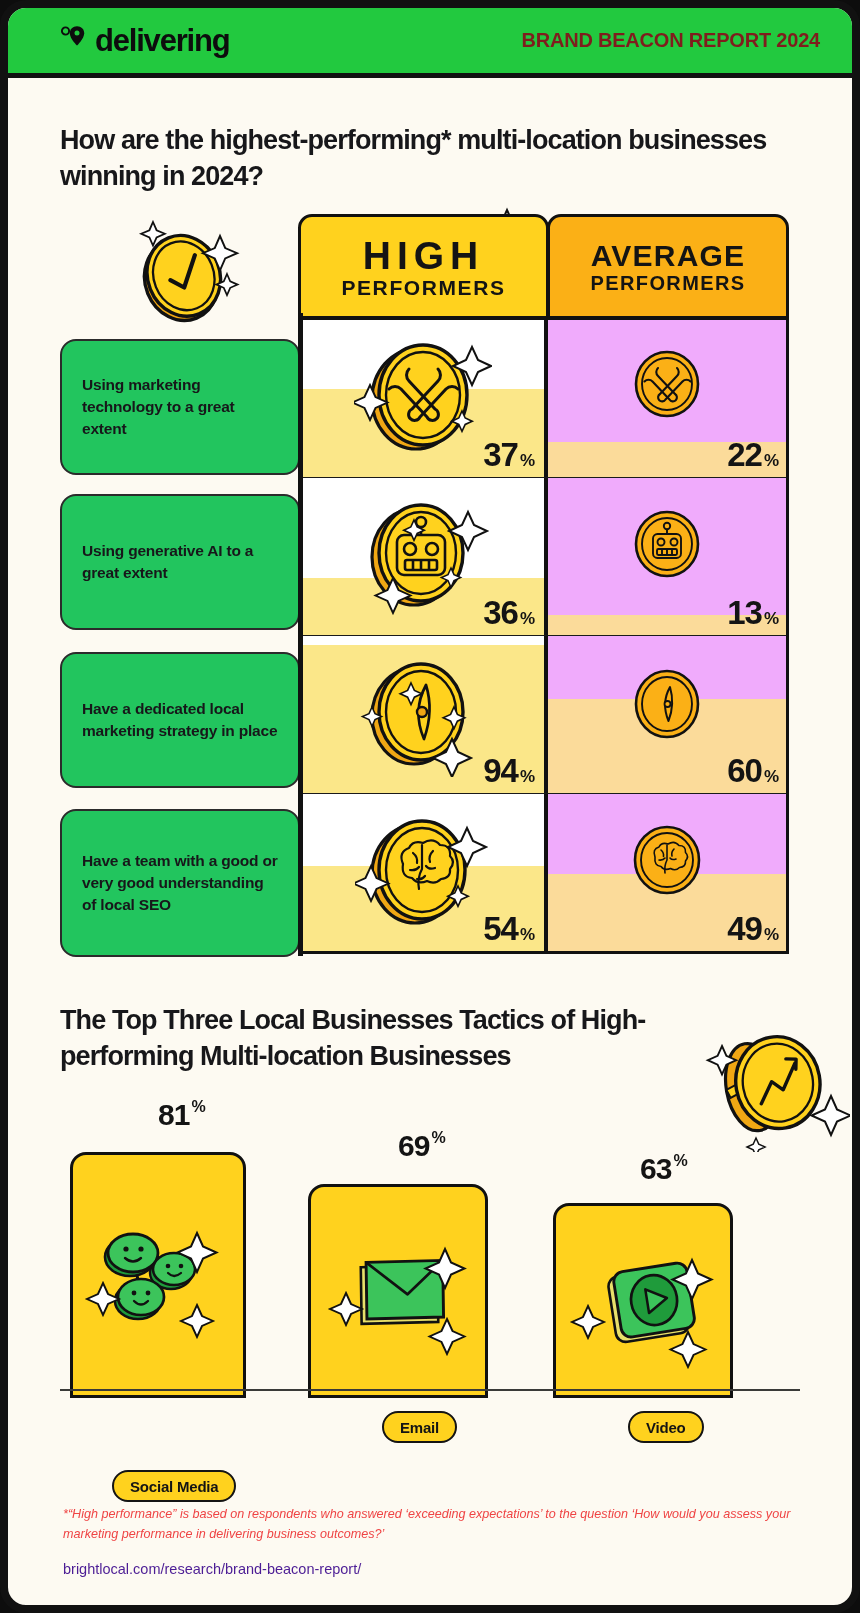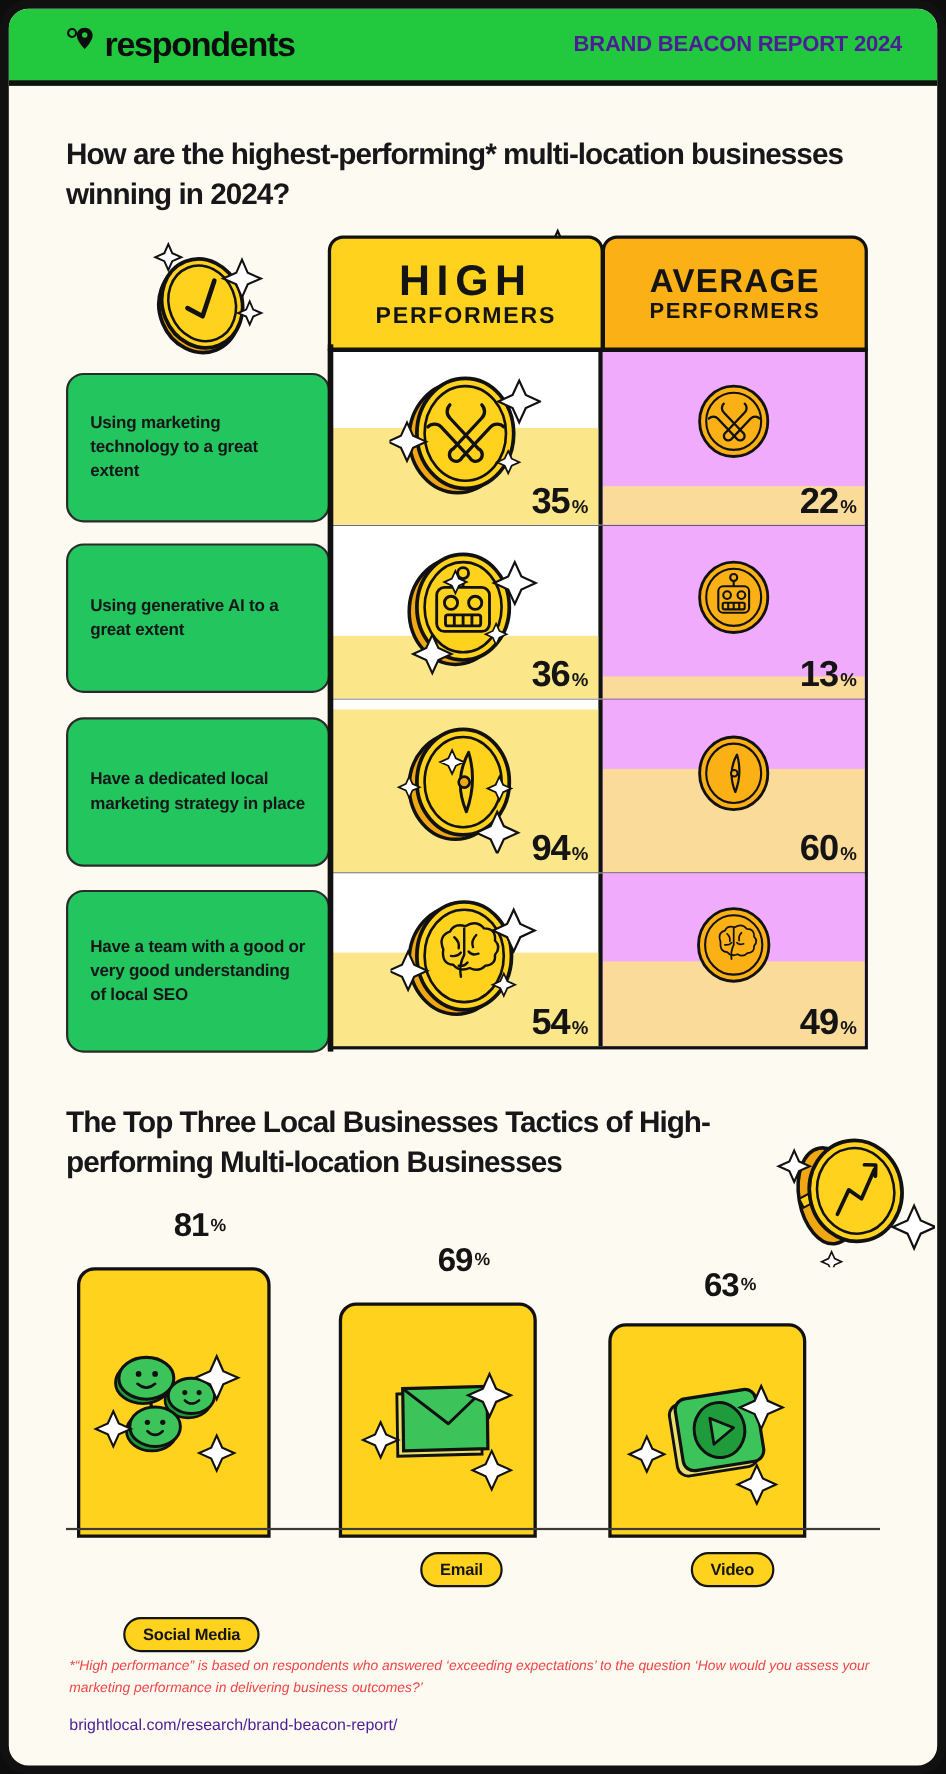--- a/index.html
+++ b/index.html
@@ -36,21 +36,21 @@
   .brand-word {
     font-size: 31px;
     font-weight: 700;
     letter-spacing: -1.2px;
     color: #0d0d0d;
   }
   .report-title {
     font-size: 20px;
     font-weight: 700;
     letter-spacing: -0.2px;
-    color: #4c1d95;
+    color: #7f1d1d;
   }
 
   
   .h-section {
     position: absolute;
     font-size: 27px;
     font-weight: 700;
     line-height: 1.34;
     letter-spacing: -0.9px;
     color: #17171a;
@@ -169,21 +169,21 @@
   
   #deco-coin-top { position: absolute; left: 120px; top: 206px; }
   #deco-coin-mid { position: absolute; left: 692px; top: 1014px; }
 
   
   #barchart { position: absolute; left: 0; top: 1090px; width: 844px; height: 300px; }
   .bar-label-pct {
     position: absolute;
     font-size: 30px; font-weight: 700;
     color: #141414; letter-spacing: -1px;
-    display: flex; align-items: center;
+    display: flex; align-items: flex-start;
     white-space: nowrap;
   }
   .bar-label-pct .sign { font-size: 16px; margin-left: 2px; }
   .bar {
     position: absolute; bottom: 0;
     background: #ffd21e;
     border: 3.5px solid #111111;
     border-radius: 16px 16px 0 0;
     overflow: hidden;
   }
@@ -229,21 +229,21 @@
 
   <div class="header">
     <div class="brand">
       <span class="brand-mark">
         <svg width="34" height="34" viewBox="0 0 34 34">
           <circle cx="9.5" cy="9" r="3.6" fill="none" stroke="#0d0d0d" stroke-width="1.9"></circle>
           <path d="M21 4.2c-4.2 0-7.2 3-7.2 7 0 5.2 7.2 12.4 7.2 12.4S28.2 16.4 28.2 11.2c0-4-3-7-7.2-7z" fill="#0d0d0d"></path>
           <circle cx="21" cy="10.9" r="2.5" fill="#22c93f"></circle>
         </svg>
       </span>
-      <span class="brand-word">respondents</span>
+      <span class="brand-word">delivering</span>
     </div>
     <div class="report-title">BRAND BEACON REPORT 2024</div>
   </div>
 
   <div class="h-section" id="heading-1">How are the highest-performing* multi-location businesses winning in 2024?</div>
 
   <div id="deco-coin-top">
     <svg width="116" height="110" viewBox="0 0 116 110">
       <g transform="rotate(-22 58 62)">
         <ellipse cx="52" cy="64" rx="36" ry="41" fill="#f0a714" stroke="#111" stroke-width="3.4"></ellipse>
@@ -288,21 +288,21 @@
               <g stroke="#111" stroke-width="3" fill="none" stroke-linecap="round" stroke-linejoin="round">
                 <path d="M55 36 a8.5 8.5 0 0 0 0 12 l26 28 a6 6 0 1 1 -8 8 l-26 -28 a8.5 8.5 0 0 0 -12 0"></path>
                 <path d="M84 36 a8.5 8.5 0 0 1 0 12 l-26 28 a6 6 0 1 0 8 8 l26 -28 a8.5 8.5 0 0 1 12 0"></path>
               </g>
               <path d="M118 14 l6 13 l13 6 l-13 6 l-6 13 l-6 -13 l-13 -6 l13 -6 z" fill="#fff" stroke="#111" stroke-width="2"></path>
               <path d="M16 52 l5.5 12 l12 5.5 l-12 5.5 l-5.5 12 l-5.5 -12 l-12 -5.5 l12 -5.5 z" fill="#fff" stroke="#111" stroke-width="1.9"></path>
               <path d="M108 78 l3.2 7 l7 3.2 l-7 3.2 l-3.2 7 l-3.2 -7 l-7 -3.2 l7 -3.2 z" fill="#fff" stroke="#111" stroke-width="1.6"></path>
             </svg>
           </div>
           <div class="pct">
-            <span>35</span>
+            <span>37</span>
               <span class="sign">%</span>
           </div>
         </div>
         <div class="cell cell-avg">
           <div class="fill" style="height:22%"></div>
           <div class="coin-wrap" style="margin-bottom:26px">
             <svg width="74" height="70" viewBox="0 0 74 70">
               <ellipse cx="37" cy="35" rx="31" ry="32" fill="#fbb016" stroke="#111" stroke-width="2.6"></ellipse>
               <ellipse cx="37" cy="35" rx="25" ry="26" fill="none" stroke="#111" stroke-width="1.9"></ellipse>
               <g stroke="#111" stroke-width="2.1" fill="none" stroke-linecap="round" stroke-linejoin="round">

